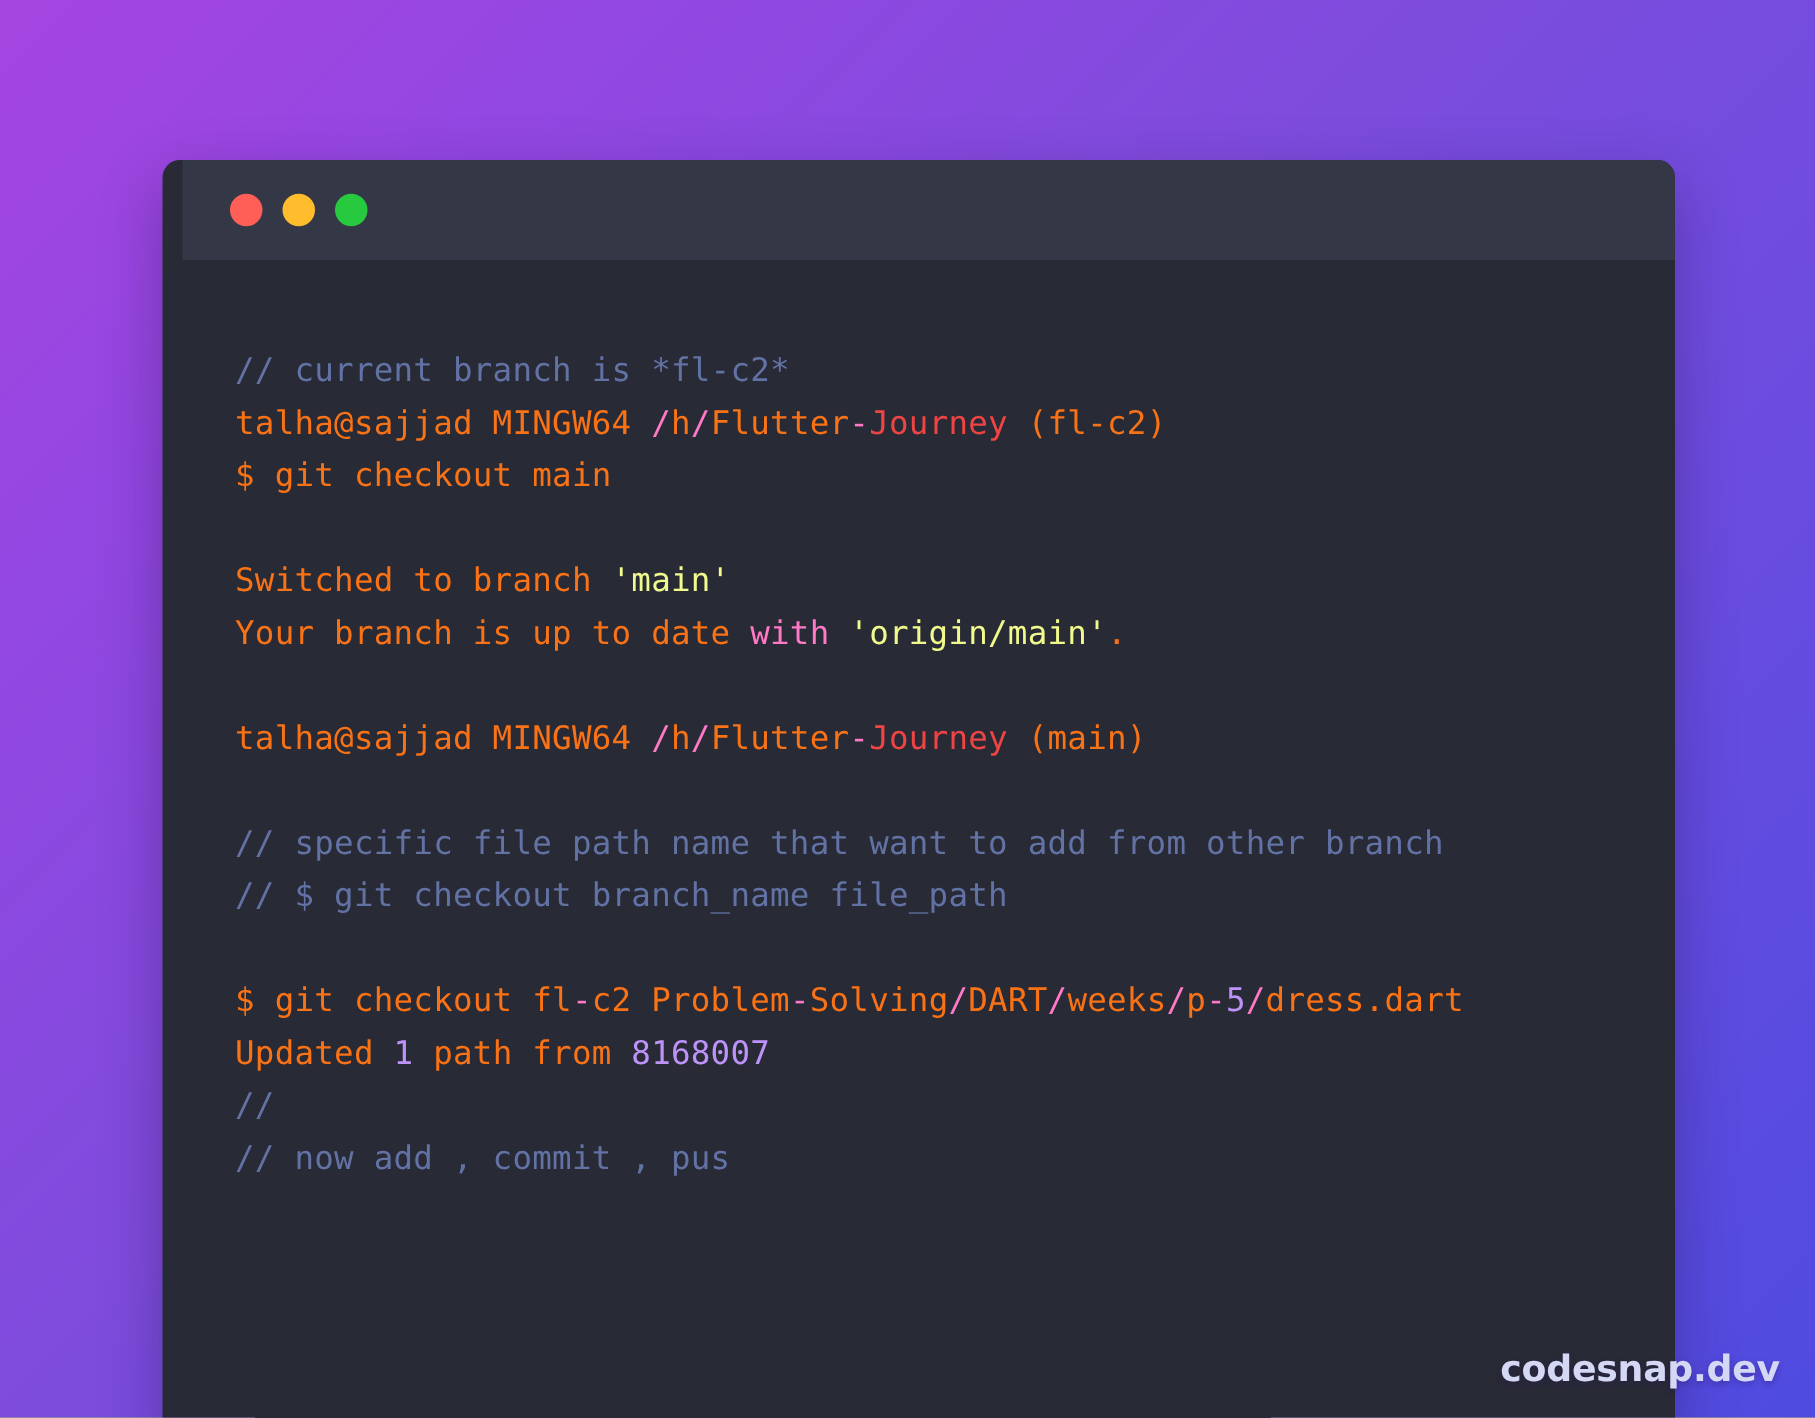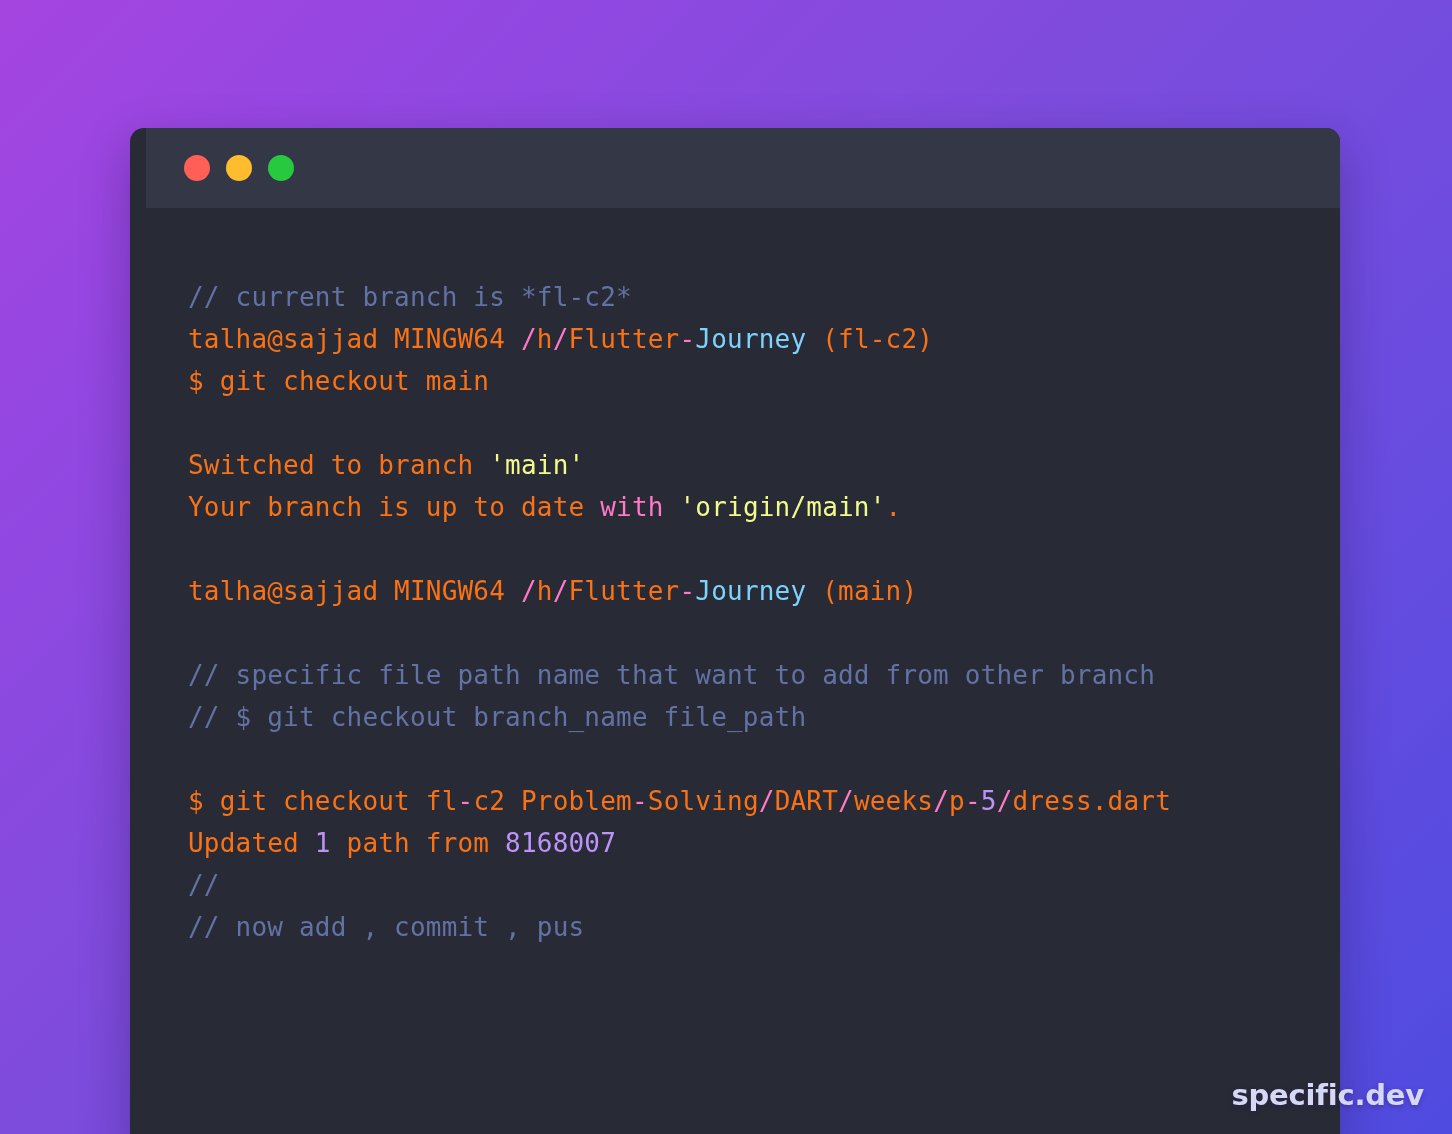--- a/index.html
+++ b/index.html
@@ -68,21 +68,21 @@
     white-space: pre;
     letter-spacing: 0.2px;
   }
 
   .line { min-height: 42px; }
   .line.blank { height: 42px; }
 
   .c-comment { color: #6272a4; }
   .c-text    { color: #f97316; }
   .c-pink    { color: #ff79c6; }
-  .c-green   { color: #7dd3fc; text-align: right; }
+  .c-green   { color: #ef4444; text-align: right; }
   .c-yellow  { color: #f1fa8c; }
   .c-purple  { color: #bd93f9; }
 
   
   #watermark {
     position: absolute;
     right: 28px;
     bottom: 22px;
     font-family: "DejaVu Sans", "Liberation Sans", sans-serif;
     font-size: 29px;
@@ -102,15 +102,15 @@
     <div id="titlebar" style="background: rgb(52, 55, 70);">
       <span class="dot red" style="background: rgb(255, 95, 86);"></span>
       <span class="dot yellow" style="background: rgb(255, 189, 46);"></span>
       <span class="dot green" style="background: rgb(39, 201, 63);"></span>
     </div>
 
     <div id="code"><div class="line"><span class="c-comment">// current branch is *fl-c2*</span></div><div class="line"><span class="c-text">talha@sajjad MINGW64 </span><span class="c-pink">/</span><span class="c-text">h</span><span class="c-pink">/</span><span class="c-text">Flutter</span><span class="c-pink">-</span><span class="c-green">Journey</span><span class="c-text"> (fl-c2)</span></div><div class="line"><span class="c-text">$ git checkout main</span></div><div class="line blank"></div><div class="line"><span class="c-text">Switched to branch </span><span class="c-yellow">'main'</span></div><div class="line"><span class="c-text">Your branch is up to date </span><span class="c-pink">with</span><span class="c-text"> </span><span class="c-yellow">'origin/main'</span><span class="c-text">.</span></div><div class="line blank"></div><div class="line"><span class="c-text">talha@sajjad MINGW64 </span><span class="c-pink">/</span><span class="c-text">h</span><span class="c-pink">/</span><span class="c-text">Flutter</span><span class="c-pink">-</span><span class="c-green">Journey</span><span class="c-text"> (main)</span></div><div class="line blank"></div><div class="line"><span class="c-comment">// specific file path name that want to add from other branch</span></div><div class="line"><span class="c-comment">// $ git checkout branch_name file_path</span></div><div class="line blank"></div><div class="line"><span class="c-text">$ git checkout fl</span><span class="c-pink">-</span><span class="c-text">c2 Problem</span><span class="c-pink">-</span><span class="c-text">Solving</span><span class="c-pink">/</span><span class="c-text">DART</span><span class="c-pink">/</span><span class="c-text">weeks</span><span class="c-pink">/</span><span class="c-text">p</span><span class="c-pink">-</span><span class="c-purple">5</span><span class="c-pink">/</span><span class="c-text">dress.dart</span></div><div class="line"><span class="c-text">Updated </span><span class="c-purple">1</span><span class="c-text"> path from </span><span class="c-purple">8168007</span></div><div class="line"><span class="c-comment">//</span></div><div class="line"><span class="c-comment">// now add , commit , pus</span></div></div>
 
   </div>
 
-  <div id="watermark">specific.dev</div>
+  <div id="watermark">codesnap.dev</div>
 
 </div>
 
 </body></html>

